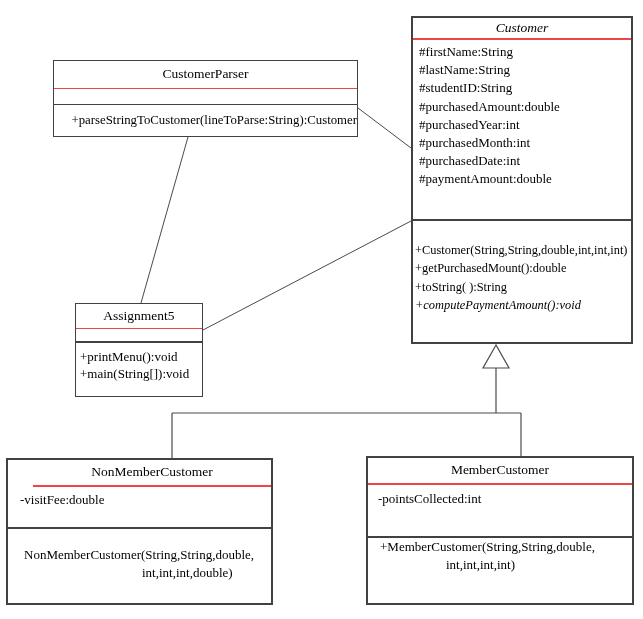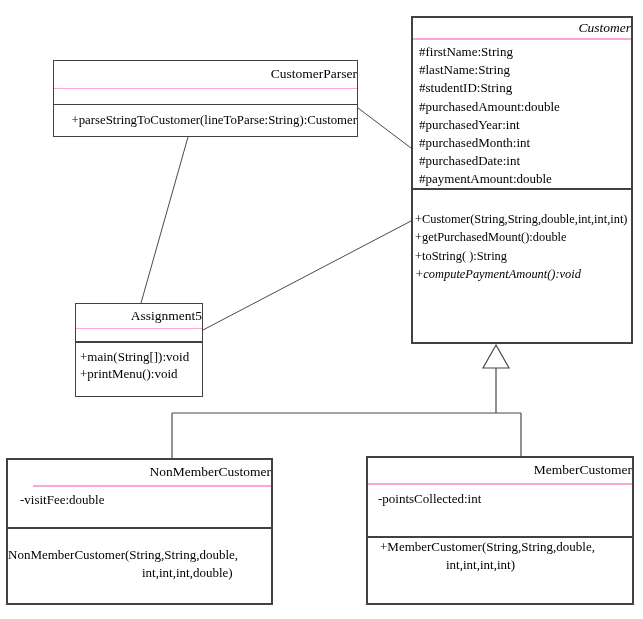--- a/index.html
+++ b/index.html
@@ -13,50 +13,50 @@
   }
   #wires { position:absolute; left:0; top:0; width:643px; height:619px; }
 
   .cls {
     position:absolute;
     background:#ffffff;
     border:2px solid #414141;
     box-sizing:border-box;
     display:flex; flex-direction:column;
   }
-  .cls .title   { flex:none; text-align:right; border-bottom:2px solid #f9a8d4; font-size:13.5px; box-sizing:border-box; }
+  .cls .title   { flex:none; text-align:center; border-bottom:2px solid #ef4444; font-size:13.5px; box-sizing:border-box; }
   .cls .attrs   { flex:none; border-bottom:2px solid #414141; box-sizing:border-box; font-size:13px; }
   .cls .methods { flex:1 1 auto; box-sizing:border-box; font-size:13px; }
   .line { white-space:nowrap; }
   .italic { font-style:italic; }
 
   
   #cls-customer { left:411px; top:16px; width:222px; height:328px; }
   #cls-customer .title   { height:22px; line-height:19px; }
-  #cls-customer .attrs   { height:150px; padding:3px 0 0 6px; line-height:18.2px; }
+  #cls-customer .attrs   { height:181px; padding:3px 0 0 6px; line-height:18.2px; }
   #cls-customer .methods { padding:20px 0 0 2px; line-height:18.4px; font-size:12.4px; }
 
   
   #cls-parser { left:53px; top:60px; width:305px; height:77px; border-width:1px; }
   #cls-parser .title   { height:28px; line-height:26px; border-bottom-width:1px; }
   #cls-parser .attrs   { height:16px; border-bottom-width:1px; }
   #cls-parser .methods { text-align:right; line-height:30px; font-size:12.8px; }
 
   
   #cls-assignment5 { left:75px; top:303px; width:128px; height:94px; border-width:1px; }
   #cls-assignment5 .title   { height:25px; line-height:23px; border-bottom-width:1px; }
   #cls-assignment5 .attrs   { height:14px; }
   #cls-assignment5 .methods { padding:5px 0 0 4px; line-height:17px; }
 
   
   #cls-nonmember { left:6px; top:458px; width:267px; height:147px; }
   #cls-nonmember .title   { height:27px; line-height:24px;margin-left:25px; }
   #cls-nonmember .attrs   { height:42px; padding:5px 0 0 12px; }
   #cls-nonmember .methods { padding-top:17px; line-height:18px; }
-  #cls-nonmember .m-line1 { }
+  #cls-nonmember .m-line1 { padding-left:16px; }
   #cls-nonmember .m-line2 { padding-left:134px; }
 
   
   #cls-member { left:366px; top:456px; width:268px; height:149px; }
   #cls-member .title   { height:27px; line-height:24px; }
   #cls-member .attrs   { height:53px; padding:6px 0 0 10px; }
   #cls-member .methods { padding-top:0; line-height:18px; }
   #cls-member .m-line1 { padding-left:12px; }
   #cls-member .m-line2 { padding-left:78px; }
 </style>
@@ -101,22 +101,22 @@
     <div class="attrs"></div>
     <div class="methods">
       <div class="line">+parseStringToCustomer(lineToParse:String):Customer</div>
     </div>
   </div>
 
   <div class="cls" id="cls-assignment5">
     <div class="title">Assignment5</div>
     <div class="attrs"></div>
     <div class="methods">
+      <div class="line">+printMenu():void</div>
       <div class="line">+main(String[]):void</div>
-      <div class="line">+printMenu():void</div>
     </div>
   </div>
 
   <div class="cls" id="cls-nonmember">
     <div class="title">NonMemberCustomer</div>
     <div class="attrs">
       <div class="line">-visitFee:double</div>
     </div>
     <div class="methods">
       <div class="line m-line1">NonMemberCustomer(String,String,double,</div>

